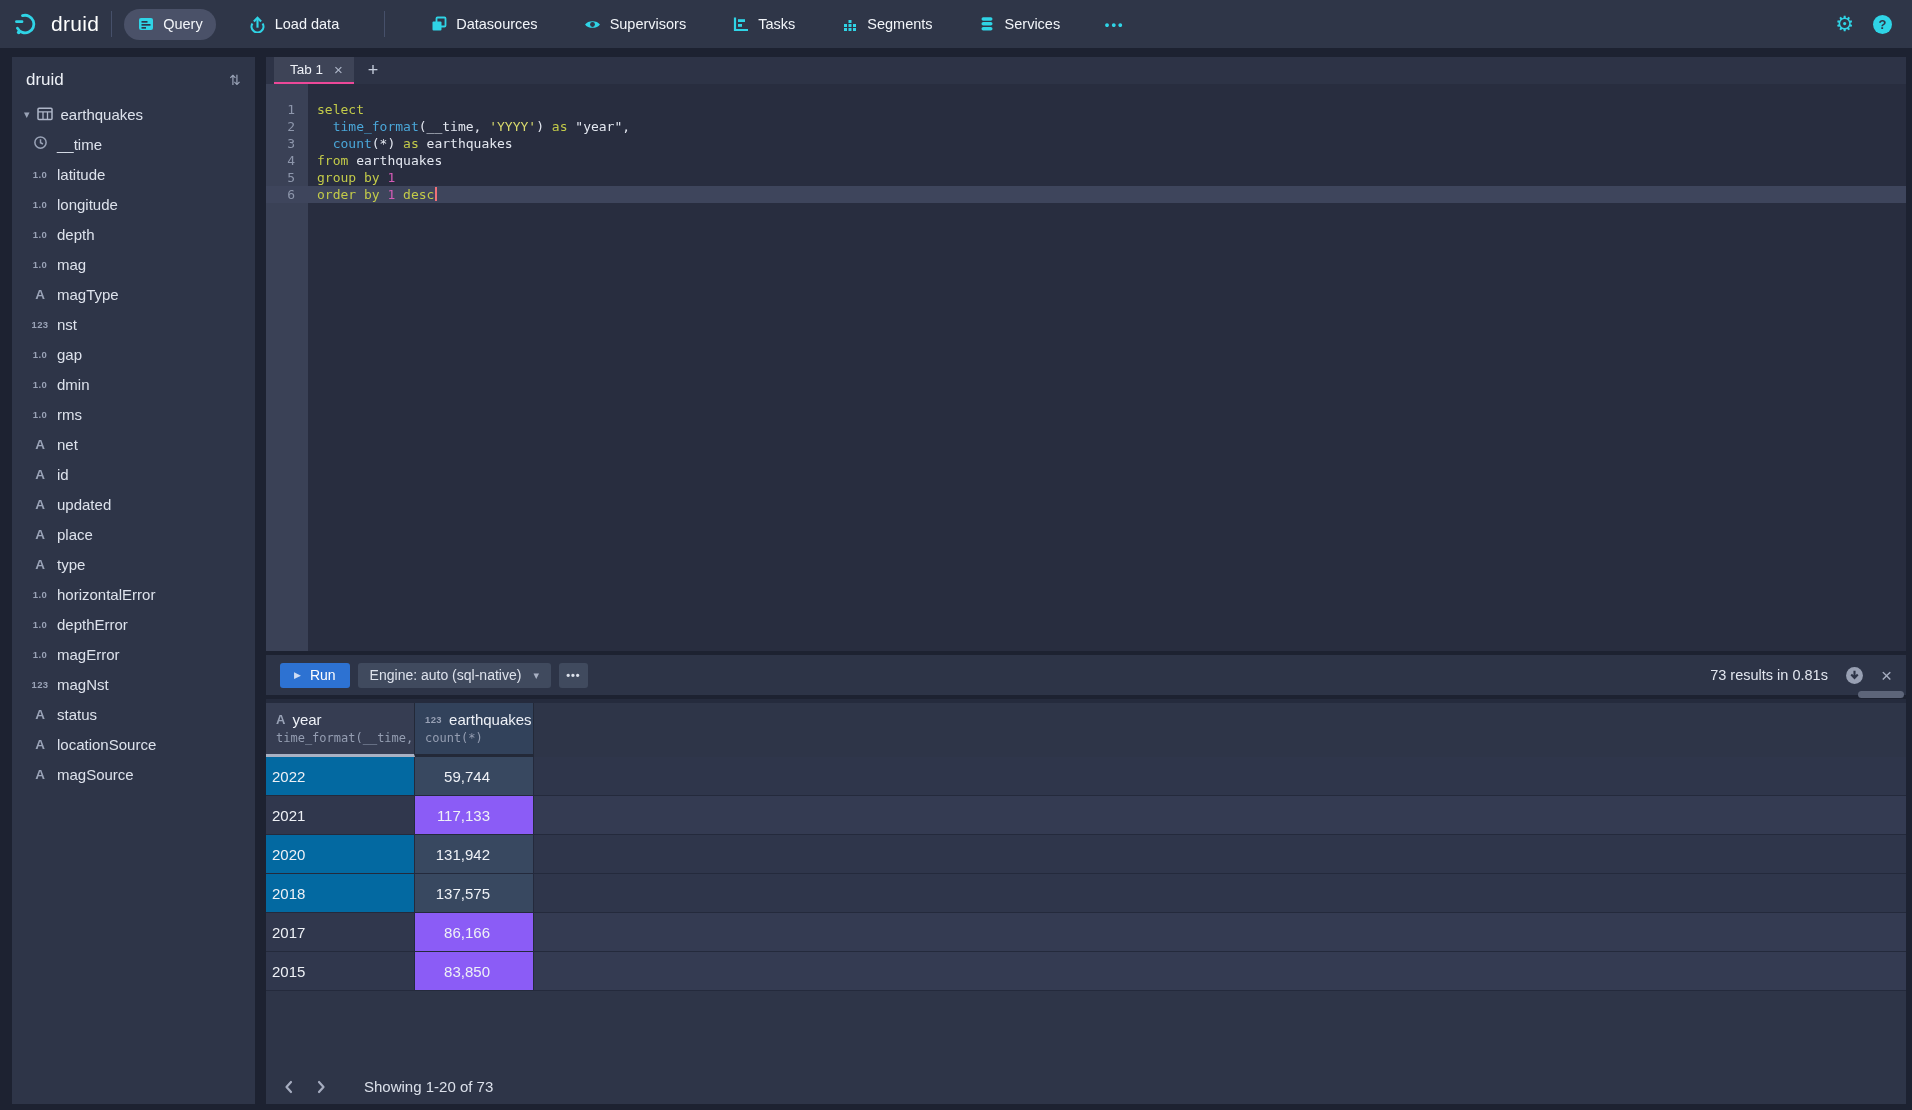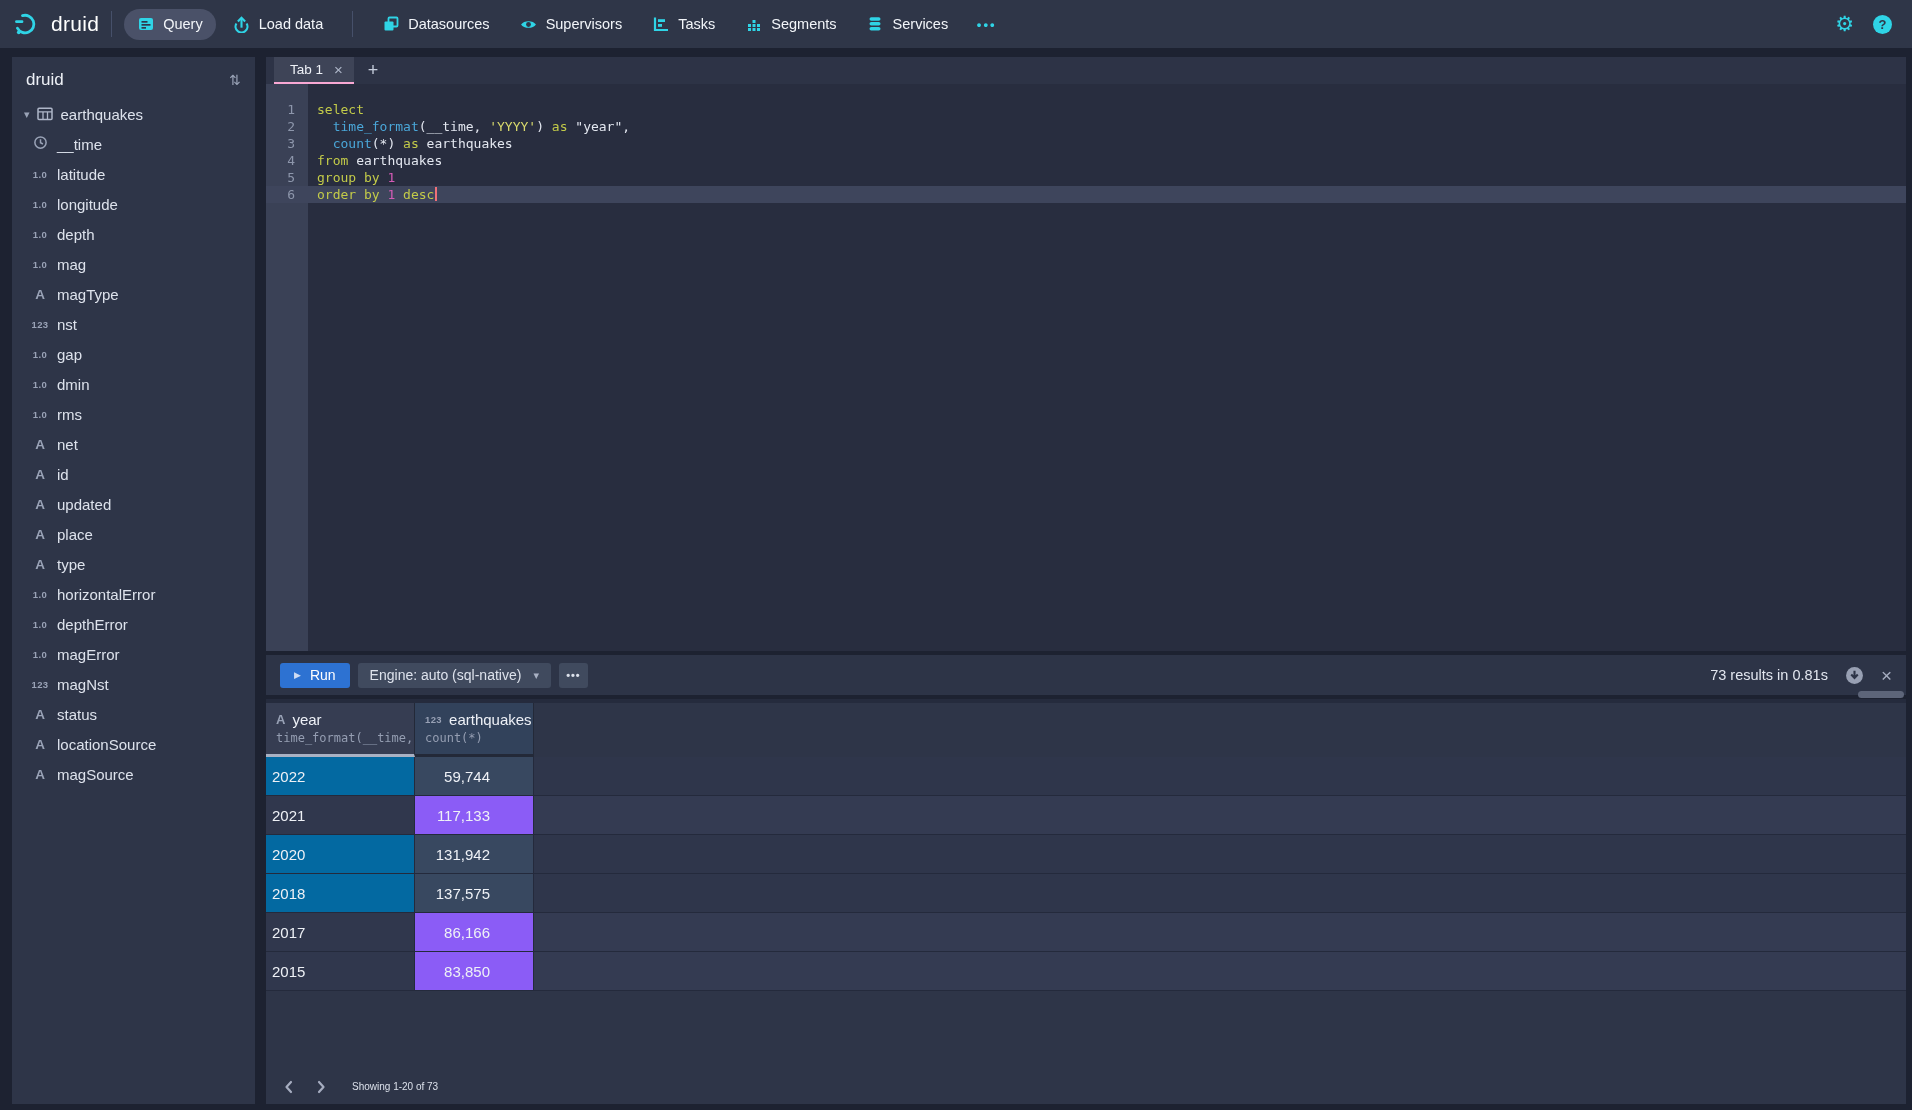--- a/index.html
+++ b/index.html
@@ -5,21 +5,21 @@
   html,body{margin:0;padding:0}
   body{width:1912px;height:1110px;overflow:hidden;position:relative;background:#1d2231;
        font-family:"Liberation Sans",sans-serif;color:#e6eaf3}
 
   
   .nav{position:absolute;top:0;left:0;width:1912px;height:48px;background:#2f3648;
        display:flex;align-items:center;padding:0 14px;box-sizing:border-box}
   .logo{display:flex;align-items:center;gap:9px;cursor:pointer}
   .logo-text{font-size:21px;color:#ffffff;letter-spacing:.3px}
   .nav-divider{width:1px;height:26px;background:#46506a;margin:0 12px}
-  .nav-items{display:flex;align-items:center;gap:4px;flex:1}
+  .nav-items{display:flex;align-items:center;gap:20px;flex:1}
   .nav-item{display:flex;align-items:center;gap:9px;padding:7px 13px;border-radius:16px;
             cursor:pointer;font-size:14.5px;color:#f2f5f9;white-space:nowrap}
   .nav-item.active{background:#4a5168}
   .nav-ic{display:flex;width:17px;height:17px;align-items:center;justify-content:center}
   .nav-right{display:flex;align-items:center;gap:19px;margin-left:auto;padding-right:6px}
   .gear{color:#2fd4e6;font-size:21px;line-height:1;font-family:"DejaVu Sans",sans-serif;cursor:pointer}
   .help{width:19px;height:19px;border-radius:50%;background:#2fd4e6;color:#2f3648;font-weight:bold;
         font-size:13px;display:flex;align-items:center;justify-content:center;cursor:pointer}
   .dots{color:#2fd4e6;font-weight:bold;font-size:13px;letter-spacing:2px}
 
@@ -34,21 +34,21 @@
   .trow.col-row{padding-left:16px}
   .ticon{width:24px;flex:0 0 24px;display:flex;justify-content:center;align-items:center}
   .tnum{font-size:9.5px;font-weight:bold;color:#9aa3b7;letter-spacing:.4px}
   .tstr{font-size:13.5px;font-weight:bold;color:#9aa3b7}
   .col-label{margin-left:5px}
 
   
   .editor{position:absolute;left:266px;top:57px;width:1640px;height:594px;background:#282d3f}
   .tabbar{height:27px;display:flex;align-items:stretch;background:#2d3346}
   .tab{display:flex;align-items:center;gap:11px;padding:0 11px 0 16px;background:#3e4457;
-       border-bottom:2px solid #f9a8d4;font-size:13.5px;color:#eef1f7;margin-left:8px;cursor:pointer}
+       border-bottom:2px solid #ec4899;font-size:13.5px;color:#eef1f7;margin-left:8px;cursor:pointer}
   .tab-close{color:#aeb6c8;font-size:15px;cursor:pointer}
   .newtab{display:flex;align-items:center;padding:0 14px;color:#c6cddc;font-size:18px;cursor:pointer}
   .code{position:relative;height:567px}
   .gutter-bg{position:absolute;left:0;top:0;bottom:0;width:42px;background:#3a4156}
   .code-lines{position:relative;padding-top:17px;font-family:"DejaVu Sans Mono",monospace;
               font-size:13px;line-height:17px}
   .cl{display:flex;height:17px}
   .cl .ln{width:42px;flex:0 0 42px;text-align:right;padding-right:13px;box-sizing:border-box;color:#8d96ab}
   .cl .lt{padding-left:9px;white-space:pre;color:#e3e7f0}
   .cl.active{background:#3e455c}
@@ -96,21 +96,21 @@
   .fillcell{flex:1;border-right:none}
   .rt-row.even .c1cell{background:#0369a1}
   .rt-row.odd  .c1cell{background:#30374d}
   .rt-row.even .c2cell{background:#384860}
   .rt-row.odd  .c2cell{background:#8b5cf6}
   .rt-row.even .fillcell{background:#2f364b}
   .rt-row.odd  .fillcell{background:#343b52}
   .rt-footer{position:absolute;left:0;right:0;top:370px;height:35px;display:flex;align-items:center;
              padding-left:10px;box-sizing:border-box;gap:6px;background:#2e3548}
   .pg-btn{width:26px;height:26px;display:flex;align-items:center;justify-content:center;cursor:pointer}
-  .pg-label{margin-left:12px;font-size:10px;color:#dbe0ea}
+  .pg-label{margin-left:24px;font-size:15px;color:#dbe0ea}
 </style>
 </head>
 <body>
 
 <div class="page">
 
   <header class="nav">
     <div class="logo">
       <span class="nav-ic" style="width:28px;height:24px">
         <svg width="28" height="24" viewBox="0 0 30 26">

